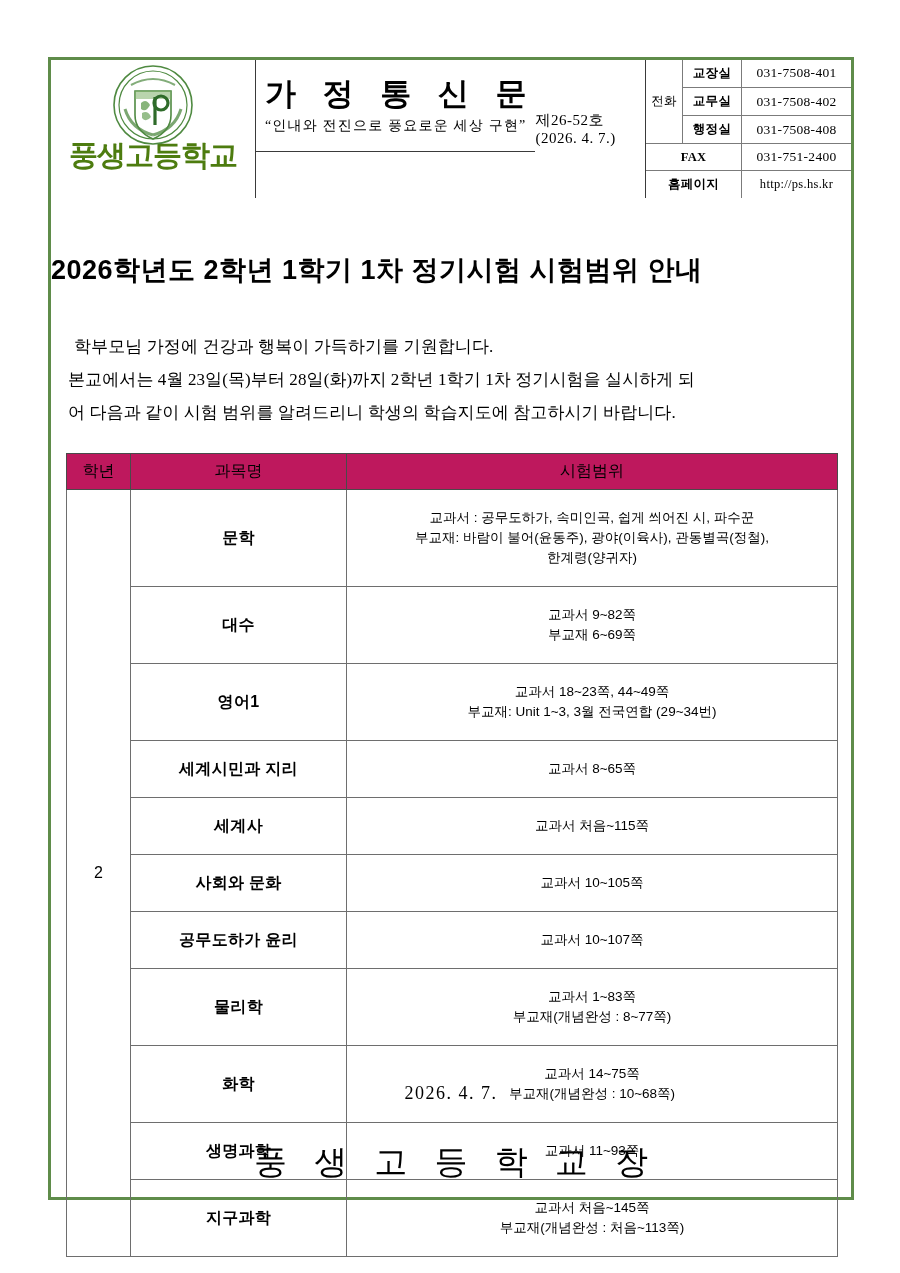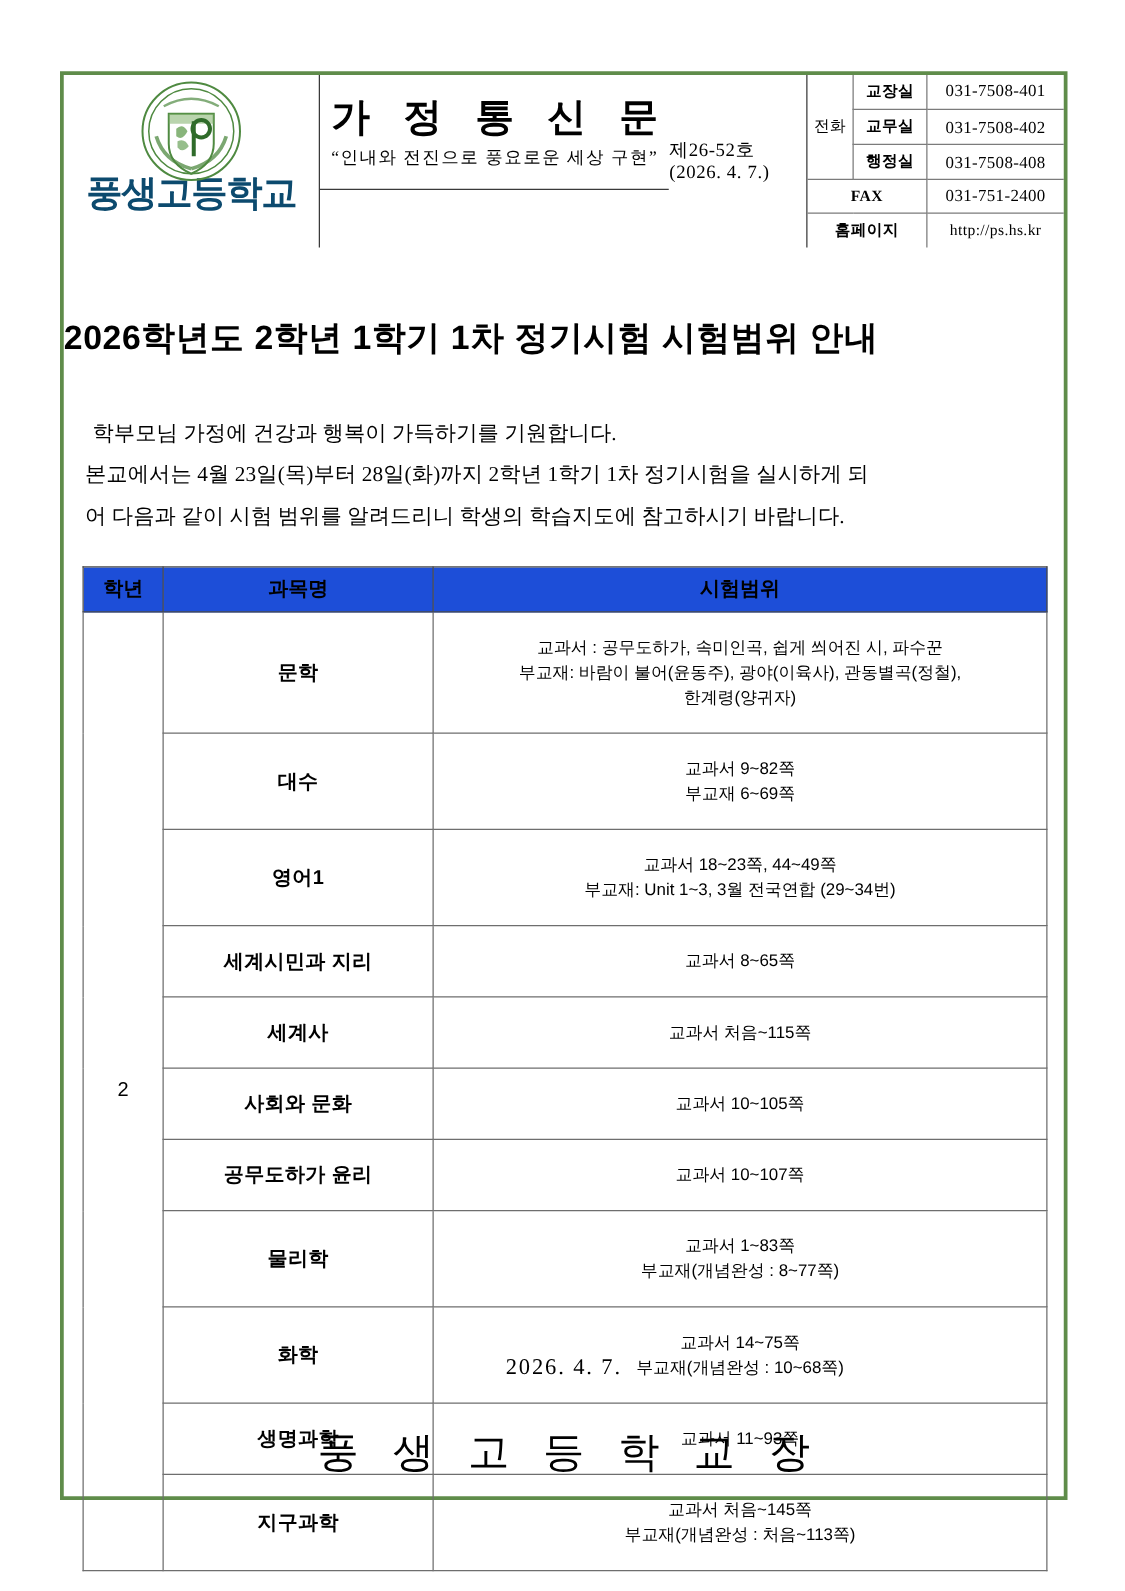--- a/index.html
+++ b/index.html
@@ -51,21 +51,21 @@
     width: 84px;
     height: 84px;
     position: relative;
     margin-top: 1px;
   }
   .emblem svg { display: block; }
   .school-wordmark {
     font-family: "Liberation Sans", "DejaVu Sans", sans-serif;
     font-size: 29px;
     font-weight: bold;
-    color: #0c4a6e;
+    color: #4d7c0f;
     letter-spacing: -1px;
     line-height: 1;
     margin-top: -6px;
     white-space: nowrap;
   }
 
   .mast-center {
     width: 390px;
     display: flex;
     flex-direction: row;
@@ -166,23 +166,23 @@
     border-collapse: collapse;
     table-layout: fixed;
   }
   #exam-table th, #exam-table td {
     border: 1px solid #6e6e6e;
     text-align: center;
     vertical-align: middle;
     font-family: "Liberation Sans", "DejaVu Sans", sans-serif;
   }
   #exam-table thead th {
-    background: #1d4ed8;
+    background: #be185d;
     font-size: 16px;
-    font-weight: bold;
+    font-weight: normal;
     height: 33px;
     border-color: #4a4a4a;
   }
   .col-grade { width: 64px; }
   .col-subject { width: 216px; }
   .col-range { width: auto; }
 
   .grade-cell {
     font-family: "Liberation Serif", "DejaVu Serif", serif;
     font-size: 16px;

